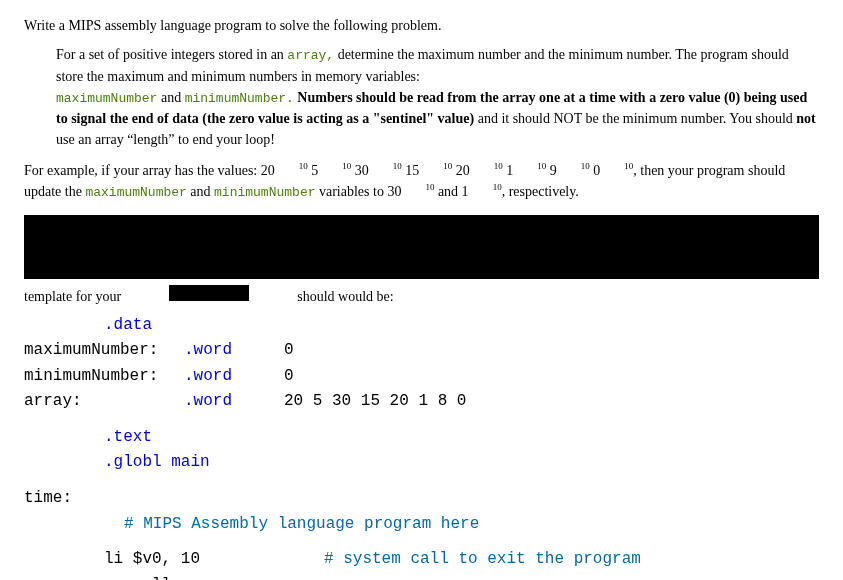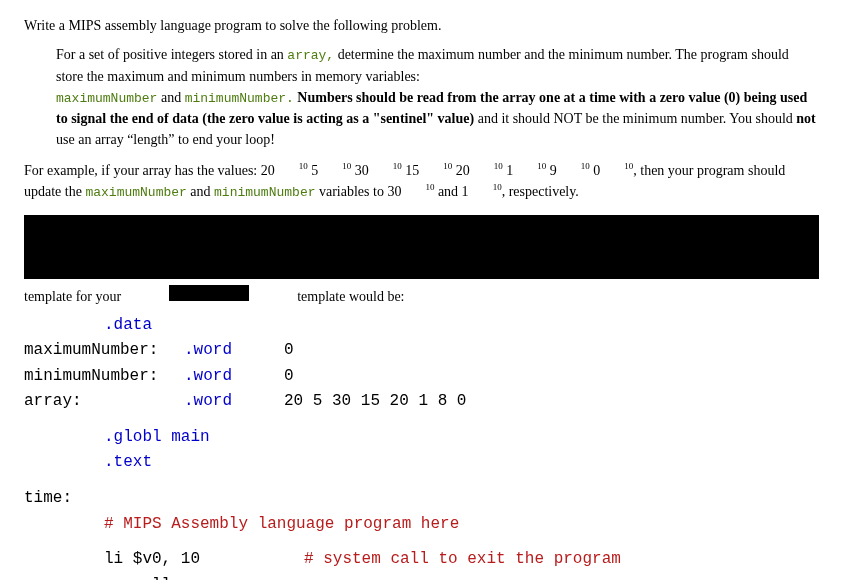--- a/index.html
+++ b/index.html
@@ -64,21 +64,21 @@
       margin-left: 0;
     }
     .code-line {
       display: flex;
       align-items: baseline;
     }
     .kw-blue { color: #0000cc; }
     .indent1 { margin-left: 80px; }
     .label-col { display: inline-block; width: 160px; }
     .directive-col { display: inline-block; width: 100px; }
-    .comment-green { color: #b91c1c; }
+    .comment-green { color: #0369a1; margin-left: 20px; }
     .section-gap { margin-top: 10px; }
   </style>
 </head>
 <body>
 
 <div>
 
   <div class="main-question">
     <span>Write a MIPS assembly language program to solve the following problem.</span>
   </div>
@@ -91,21 +91,21 @@
   <div class="example-line">
     <span>For example, if your array has the values: 20<sup>10</sup> 5<sup>10</sup> 30<sup>10</sup> 15<sup>10</sup> 20<sup>10</sup> 1<sup>10</sup> 9<sup>10</sup> 0<sup>10</sup>, then your program should</span><br>
     <span>update the <code>maximumNumber</code> and <code>minimumNumber</code> variables to 30<sup>10</sup> and 1<sup>10</sup>, respectively.</span>
   </div>
 
   <div class="black-box"></div>
 
   <div class="template-line">
     <span class="template-label">template for your</span>
     <span class="redacted-box"></span>
-    <span class="template-label">template would be:</span>
+    <span class="template-label">should would be:</span>
   </div>
 
   <div class="code-block">
 
     <div class="code-line indent1">
       <span class="kw-blue">.data</span>
     </div>
 
     <div class="code-line">
       <span class="label-col">maximumNumber:</span>
@@ -121,25 +121,25 @@
 
     <div class="code-line">
       <span class="label-col">array:</span>
       <span class="directive-col kw-blue"><span>.word</span></span>
       <span>20 5 30 15 20 1 8 0</span>
     </div>
 
     <div class="section-gap"></div>
 
     <div class="code-line indent1">
-      <span class="kw-blue">.globl main</span>
+      <span class="kw-blue">.text</span>
     </div>
 
     <div class="code-line indent1">
-      <span class="kw-blue">.text</span>
+      <span class="kw-blue">.globl main</span>
     </div>
 
     <div class="code-line section-gap">
       <span>time:</span>
     </div>
 
     <div class="code-line indent1">
       <span class="comment-green"># MIPS Assembly language program here</span>
     </div>
 

